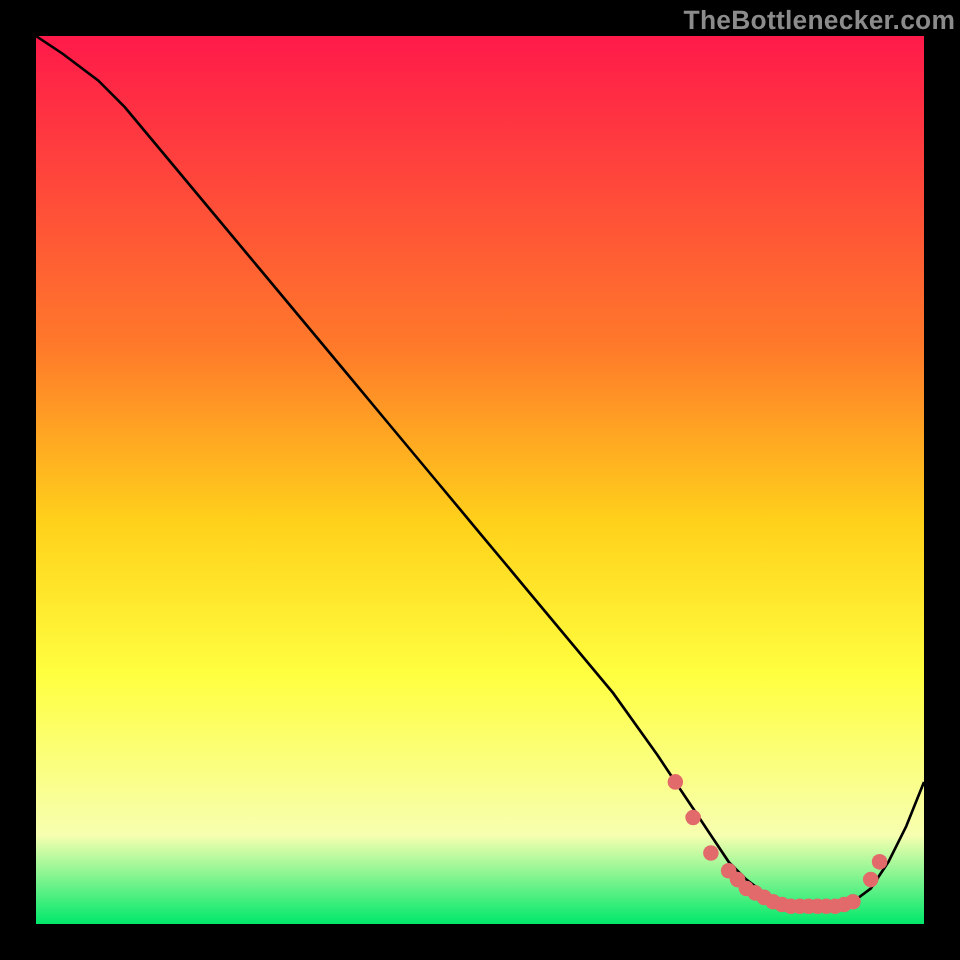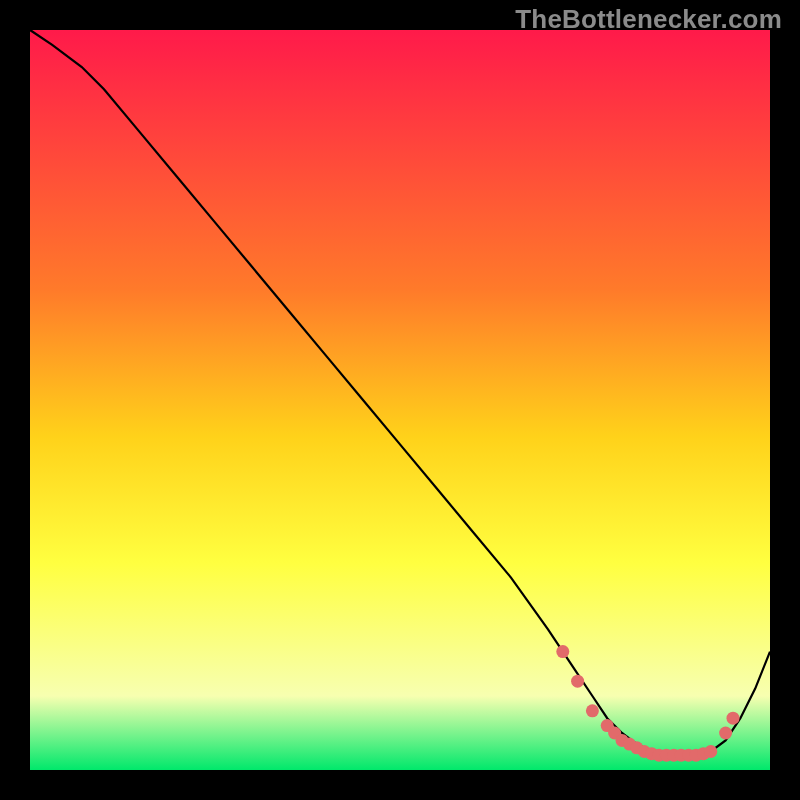--- a/index.html
+++ b/index.html
@@ -12,23 +12,23 @@
     overflow: hidden;
   }
   .wrap {
     position: relative;
     width: 800px;
     height: 800px;
   }
   .attribution {
     position: absolute;
     top: 4px;
-    right: 18px;
+    right: 4px;
     color: #8b8b8b;
-    font-size: 26px;
+    font-size: 22px;
     font-weight: 600;
     letter-spacing: 0.2px;
     z-index: 20;
     text-align: right;
   }
   svg {
     position: absolute;
     left: 0;
     top: 0;
   }

